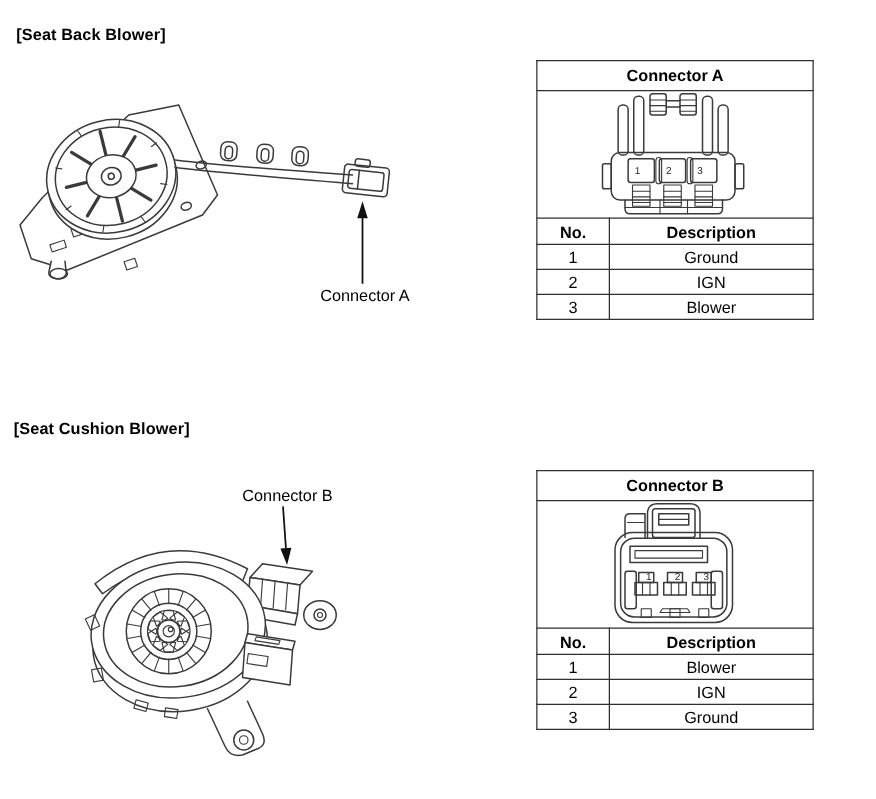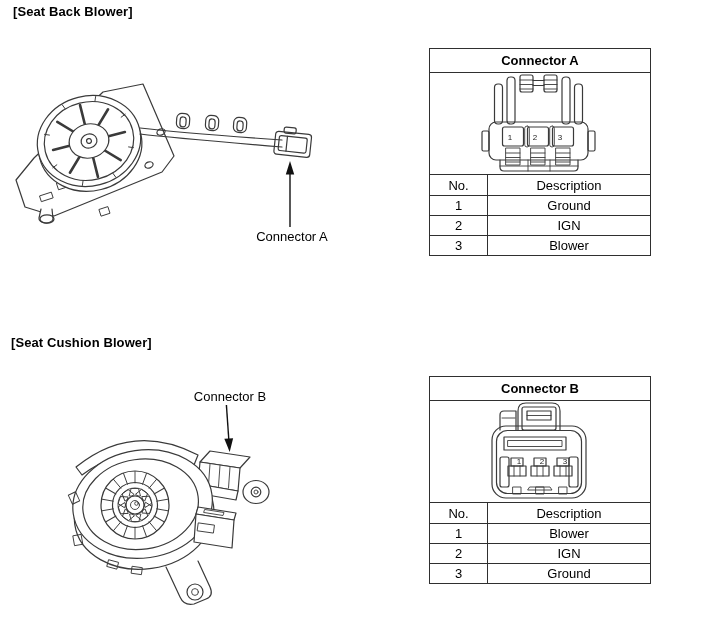--- a/index.html
+++ b/index.html
@@ -13,36 +13,36 @@
   .callout-label{font-size:13px;text-align:center;white-space:nowrap;}
   table.conn{
     border-collapse:collapse;table-layout:fixed;width:221px;background:#fff;
   }
   table.conn td{
     border:1.4px solid #2f2f2f;text-align:center;vertical-align:middle;
     font-size:13px;padding:0;overflow:hidden;
   }
   tr.row-title td{height:23px;font-weight:bold;}
   tr.row-diagram td{height:101px;}
-  tr.row-colhead td{height:20px;font-weight:normal;margin-top:29px;}
+  tr.row-colhead td{height:20px;font-weight:bold;margin-top:29px;}
   tr.row-data td{height:19px;}
   .col-no{width:58px;}
   .col-desc{width:163px;}
   svg{display:block;}
   .ln{stroke:#3a3a3a;fill:none;stroke-width:1.2;stroke-linejoin:round;stroke-linecap:round;}
   .fw{stroke:#3a3a3a;fill:#ffffff;stroke-width:1.2;stroke-linejoin:round;stroke-linecap:round;}
   .thin{stroke-width:0.9;}
   .arr{stroke:#111;stroke-width:1.4;fill:none;}
   .arrhead{fill:#111;stroke:none;}
   .pinnum{font-family:"Liberation Sans",sans-serif;font-size:8px;fill:#222;text-anchor:middle;}
 </style>
 </head>
 <body>
 
-<div class="abs heading" style="left:13px;top:4px;text-align:center;">[Seat Back Blower]</div>
+<div class="abs heading" style="left:13px;top:20px;text-align:center;">[Seat Back Blower]</div>
 
 <svg class="abs" style="left:10px;top:70px;" width="320" height="160" viewBox="0 0 320 160">
   <g>
     <polygon class="fw" points="133,14 164,86 152,102 44,146 15,137 6,110 24,88 93,22"></polygon>
     <g transform="rotate(-20 151 62)">
         <ellipse class="ln" cx="151" cy="62" rx="4.2" ry="3"></ellipse>
       </g>
     <g transform="rotate(-20 139 95)">
         <ellipse class="ln" cx="139" cy="95" rx="4.2" ry="3"></ellipse>
       </g>

